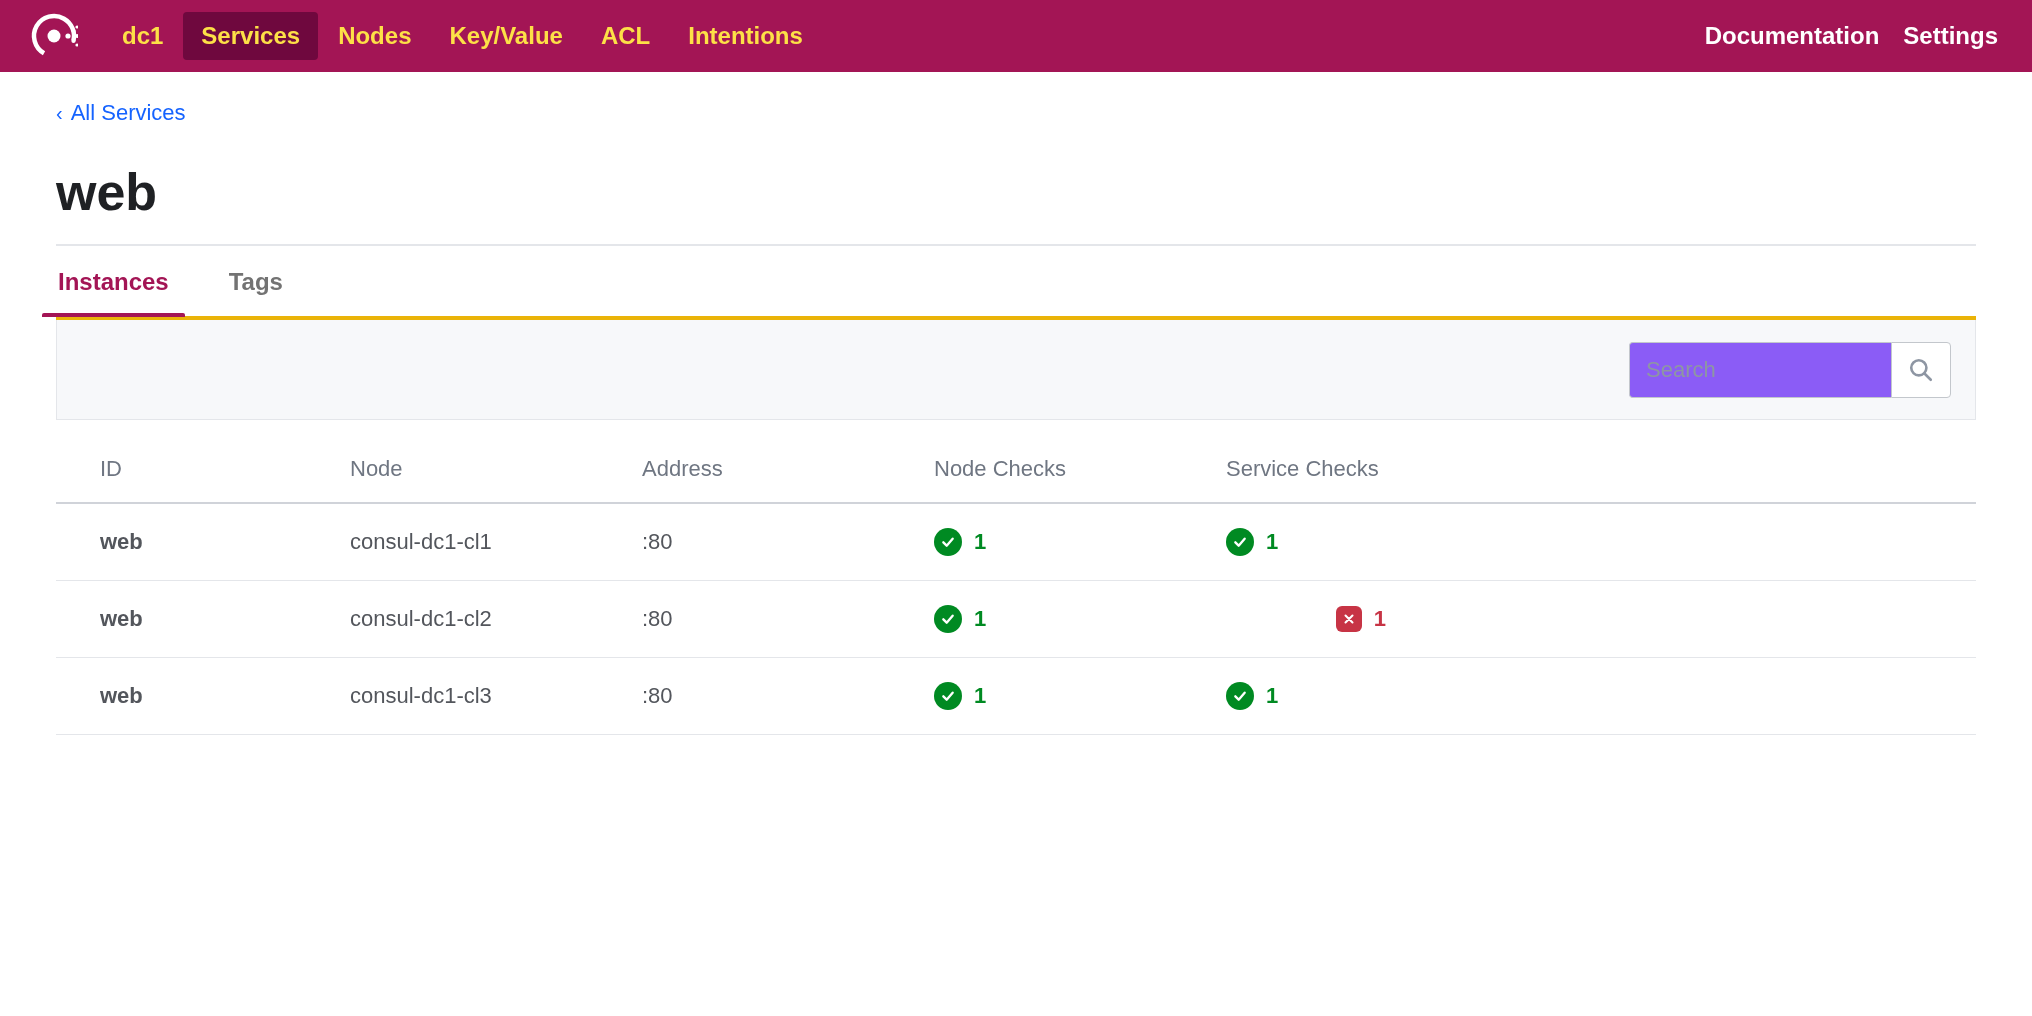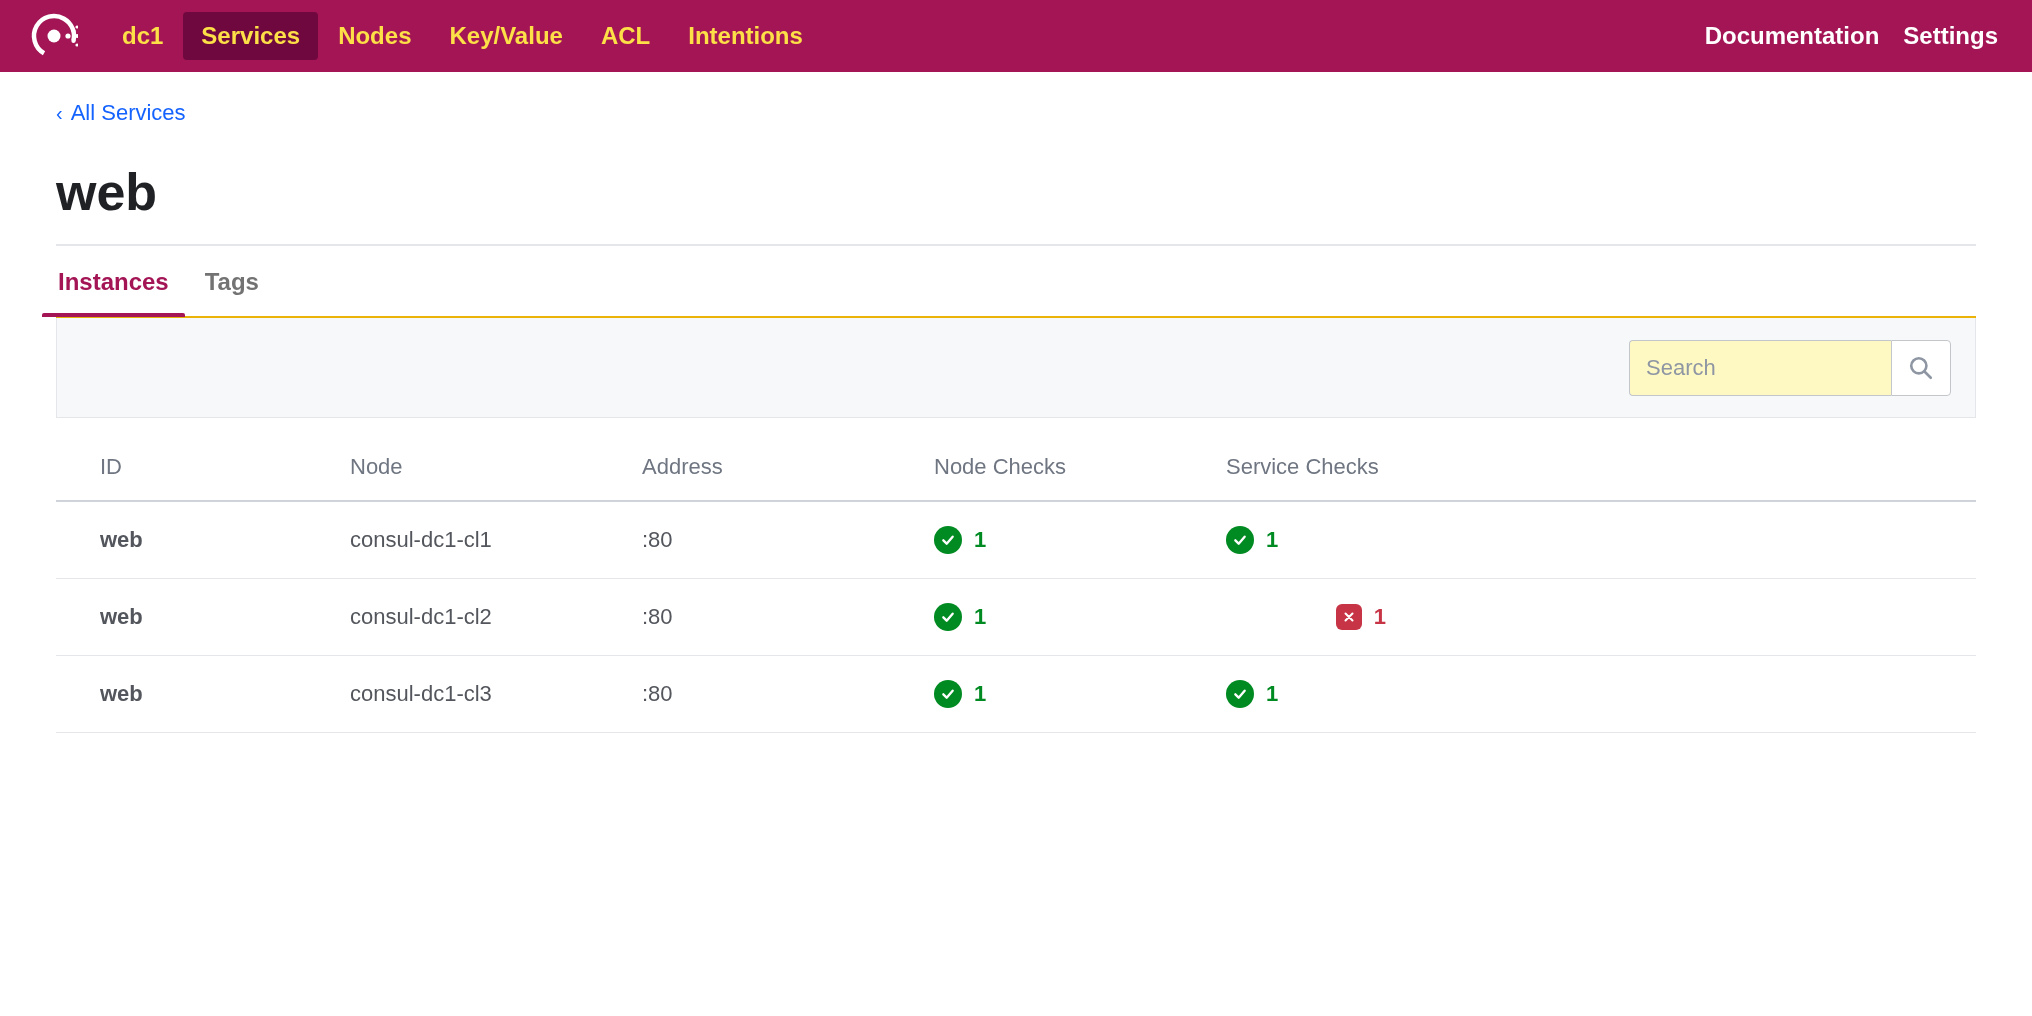--- a/index.html
+++ b/index.html
@@ -24,31 +24,31 @@
   .nav-right-link { color:#fff; font-size:24px; font-weight:600; cursor:pointer; }
 
   
   .page { padding: 20px 56px 0 56px; }
   .breadcrumb { display:flex; align-items:center; gap:8px; color:#1563ff; font-size:22px; margin-top:8px; margin-bottom:36px; cursor:pointer; }
   .breadcrumb .chev { color:#1563ff; font-size:20px; }
   .page-title { font-size:52px; font-weight:700; color:#1f2124; margin-bottom:22px; }
   .hr { border:none; border-top:2px solid #e4e6ea; margin-bottom: 18px; }
 
   
-  .tabs { display:flex; gap:32px; border-bottom:2px solid #eab308; }
+  .tabs { display:flex; gap:56px; border-bottom:4px solid #eab308; }
   .tab { font-size:24px; font-weight:600; color:#737373; padding: 4px 2px 20px 2px; cursor:pointer; position:relative; }
   .tab.active { color:#a31555; }
   .tab.active::after { content:""; position:absolute; left:-14px; right:-14px; bottom:-1px; height:4px; background:#a31555; border-radius:2px 2px 0 0; }
 
   
   .filterbar { background:#f7f8fa; border:1px solid #e4e6ea; border-top:none; height:100px; display:flex; align-items:center; justify-content:flex-end; padding: 0 24px; }
   .search-wrap { display:flex; align-items:stretch; }
   .search-input {
     width: 262px; height:56px; border:1px solid #c3c7cc; border-right:none; border-radius:4px 0 0 4px;
-    font-size:22px; padding: 0 16px; color:#1f2124; background:#fef9c3;margin-left:27px;
+    font-size:22px; padding: 0 16px; color:#1f2124; background:#8b5cf6;margin-left:27px;
   }
   .search-input::placeholder { color:#8e96a3; }
   .search-btn {
     width:60px; height:56px; border:1px solid #c3c7cc; border-radius:0 4px 4px 0; background:#fff; display:flex; align-items:center; justify-content:center; cursor:pointer;
   }
 
   
   .table { width:100%; margin-top: 36px; border-collapse:collapse; }
   .table th {
     text-align:left; font-size:22px; font-weight:400; color:#6f7682;

